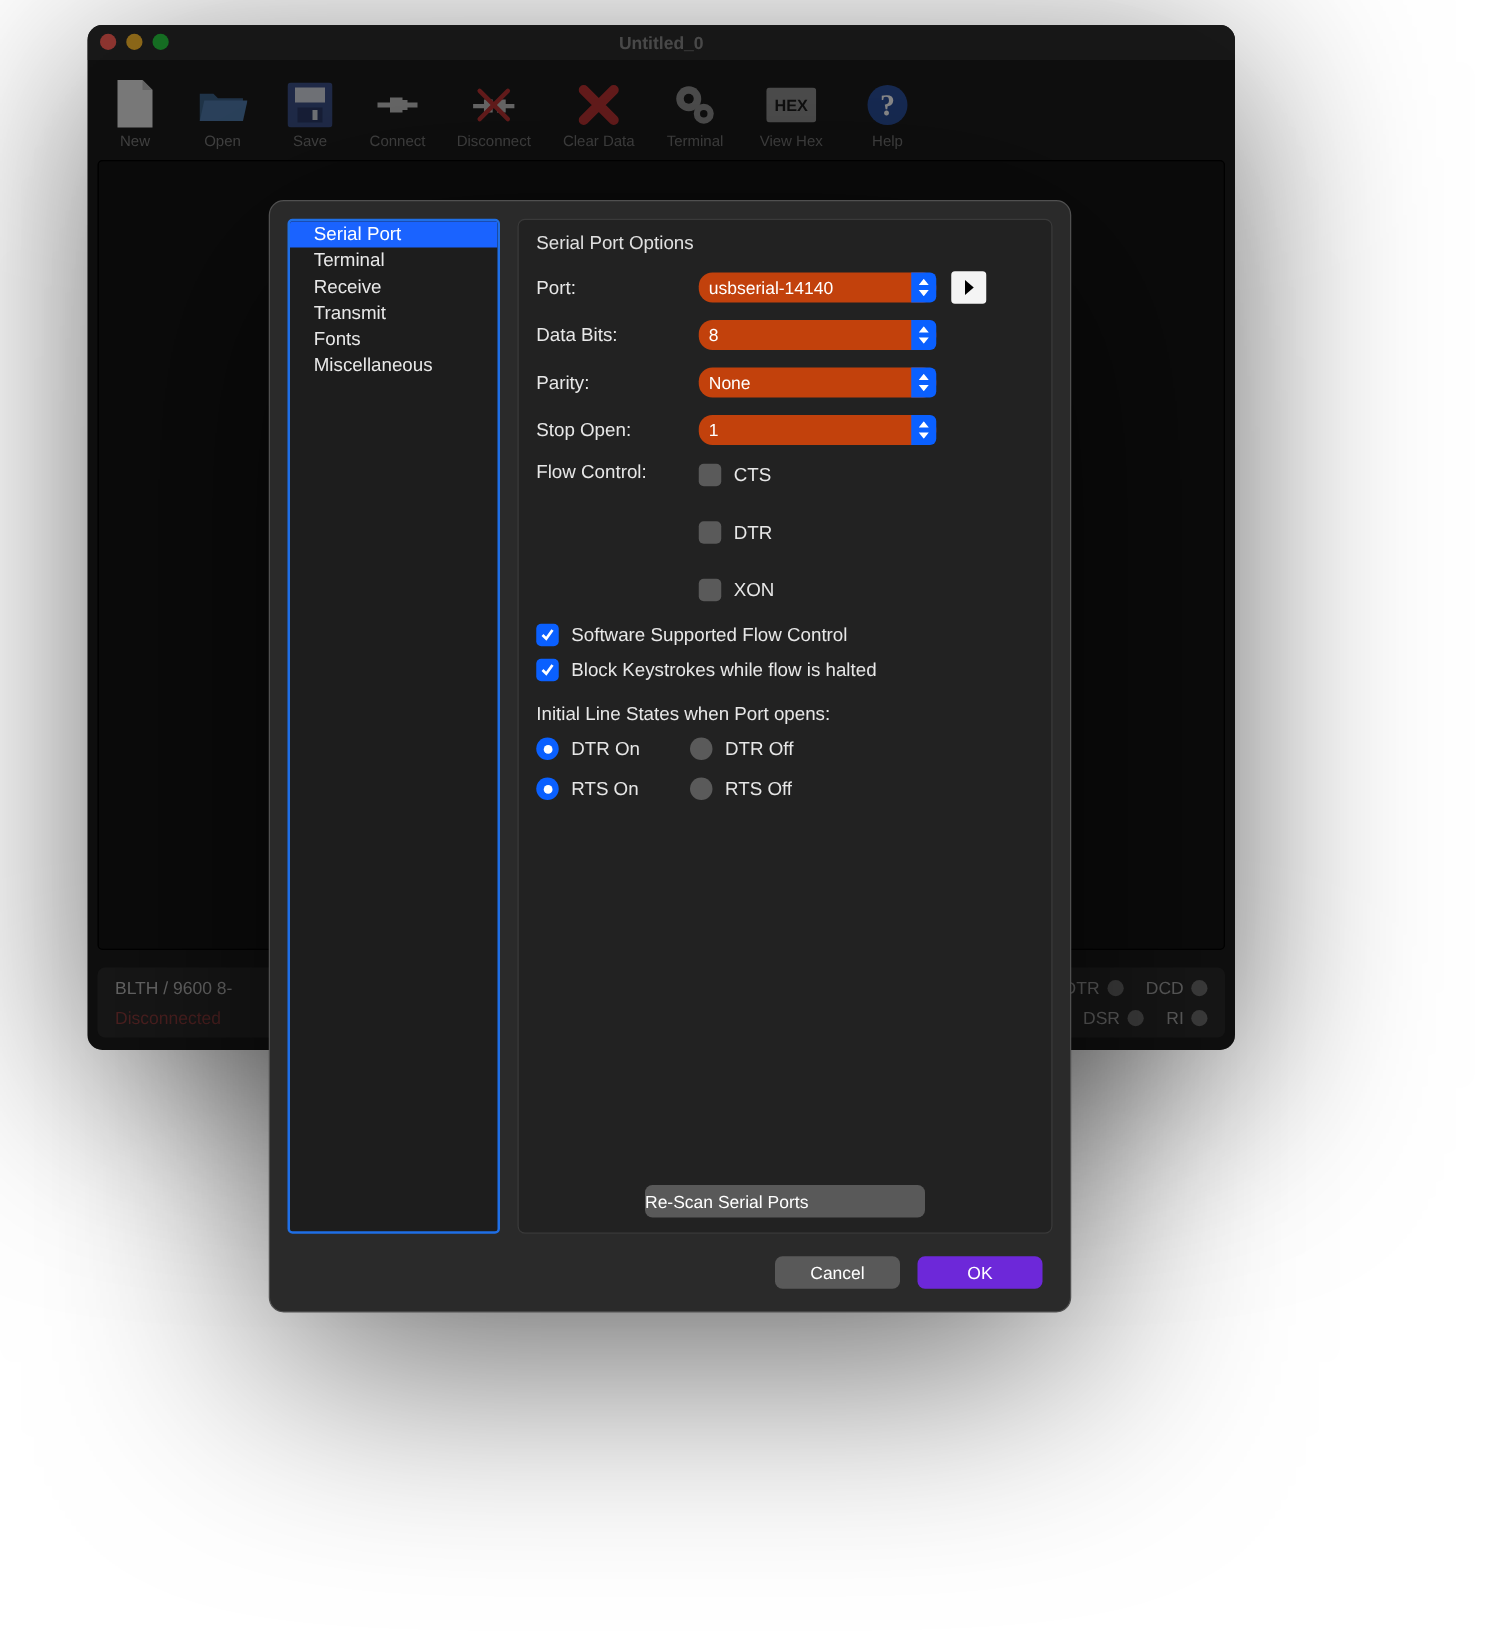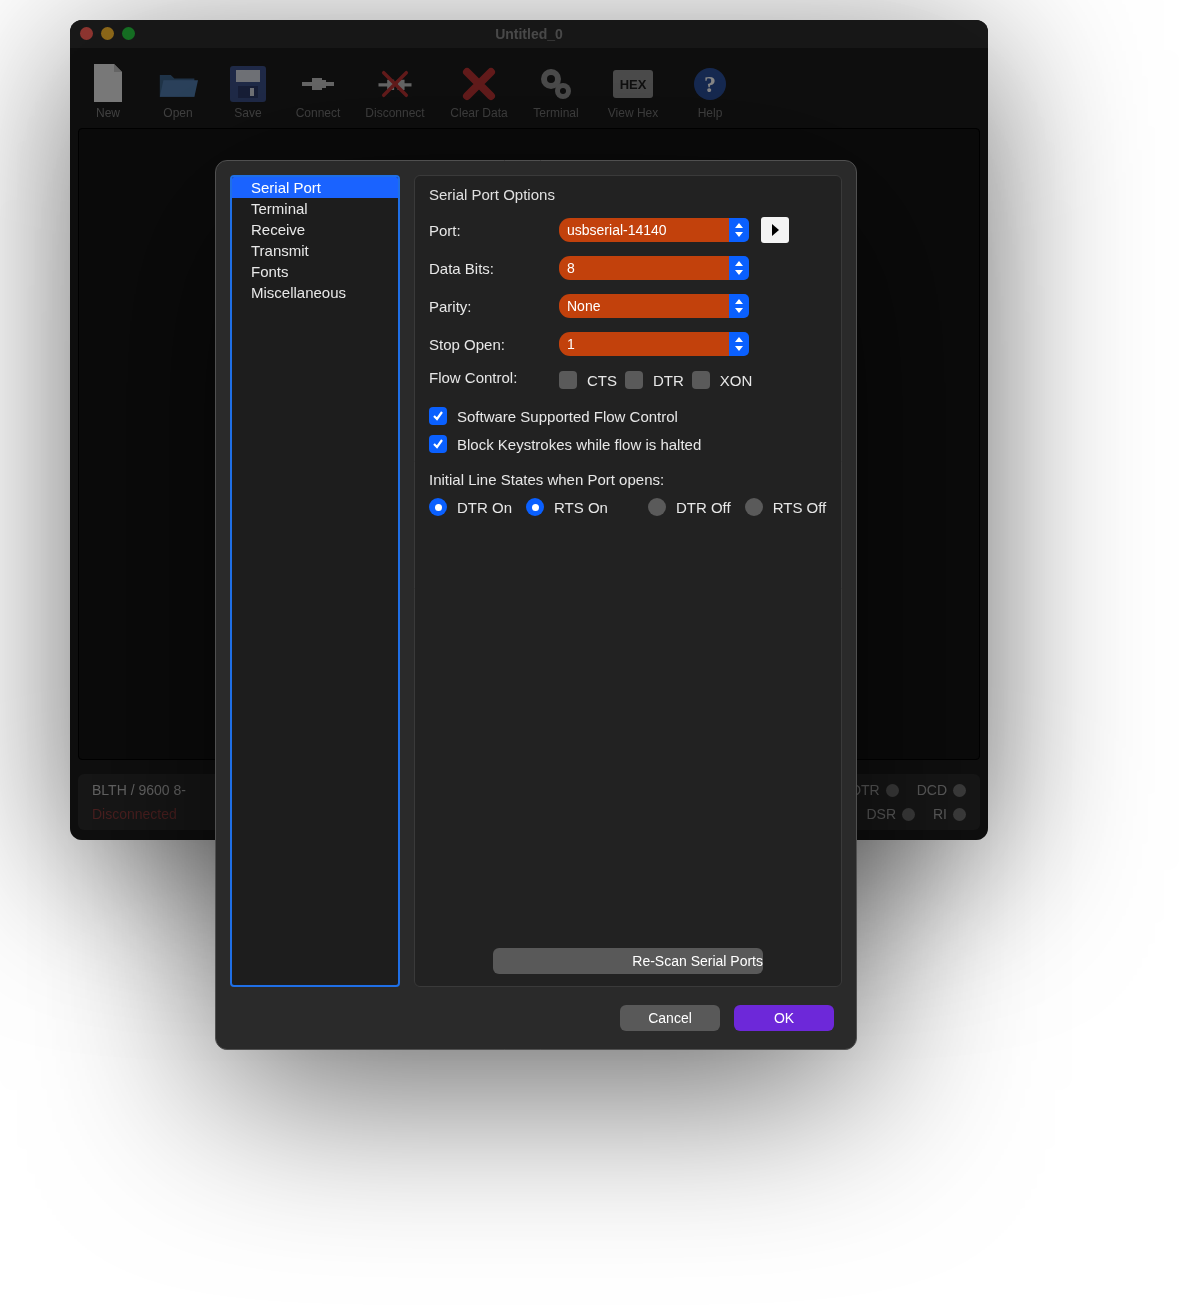--- a/index.html
+++ b/index.html
@@ -83,40 +83,40 @@
   .popup .arrows{
     width:20px; height:24px; background:#0a60ff; border-top-right-radius:5px; border-bottom-right-radius:5px;
     display:flex; align-items:center; justify-content:center;
   }
   .popup .arrows svg{display:block;}
   .extra-btn{
     width:28px; height:26px; background:#f4f4f4; border-radius:3px;
     display:flex; align-items:center; justify-content:center; margin-left:12px;
   }
   .flow-group{display:flex; align-items:flex-start;}
-  .flow-col{display:flex; flex-direction:row; gap:8px; padding-top:2px; padding-left:0;}
+  .flow-col{display:flex; flex-direction:column; gap:28px; padding-top:2px; padding-left:0;}
   .ck-row{display:flex; align-items:center; gap:10px;}
   .ck{
     width:18px; height:18px; border-radius:4px; background:#5a5a5a;
     display:flex; align-items:center; justify-content:center; flex:none;
   }
   .ck.checked{background:#0a60ff;}
   .ck svg{display:block;}
   .section-gap{height:18px;}
   .sub-heading{margin-bottom:10px;}
   .radio-grid{display:flex; gap:40px;}
-  .radio-col{display:flex; gap:14px; flex-direction:row;}
+  .radio-col{display:flex; gap:14px; flex-direction:column;}
   .radio-row{display:flex; align-items:center; gap:10px;}
   .radio{width:18px;height:18px;border-radius:50%;background:#5a5a5a;display:flex;align-items:center;justify-content:center;flex:none;}
   .radio.sel{background:#0a60ff;}
   .radio.sel::after{content:"";width:7px;height:7px;border-radius:50%;background:#fff;}
   .rescan{
     margin-top:auto; align-self:center;
-    width:270px; height:26px; border-radius:6px; background:#595959;
-    display:flex; align-items:center; justify-content:flex-end; color:#fff; font-size:14px;
+    width:224px; height:26px; border-radius:6px; background:#595959;
+    display:flex; align-items:center; justify-content:flex-start; color:#fff; font-size:14px;
   }
   .dlg-footer{
     position:absolute; left:0; right:0; bottom:4px; height:54px;
     display:flex; justify-content:flex-end; align-items:center; gap:14px; padding-right:22px;
   }
   .btn{
     min-width:100px; height:26px; border-radius:6px; background:#595959; color:#fff;
     display:flex; align-items:center; justify-content:center; font-size:14px; padding:0 16px;
   }
   .btn.primary{background:#6d28d9;}

